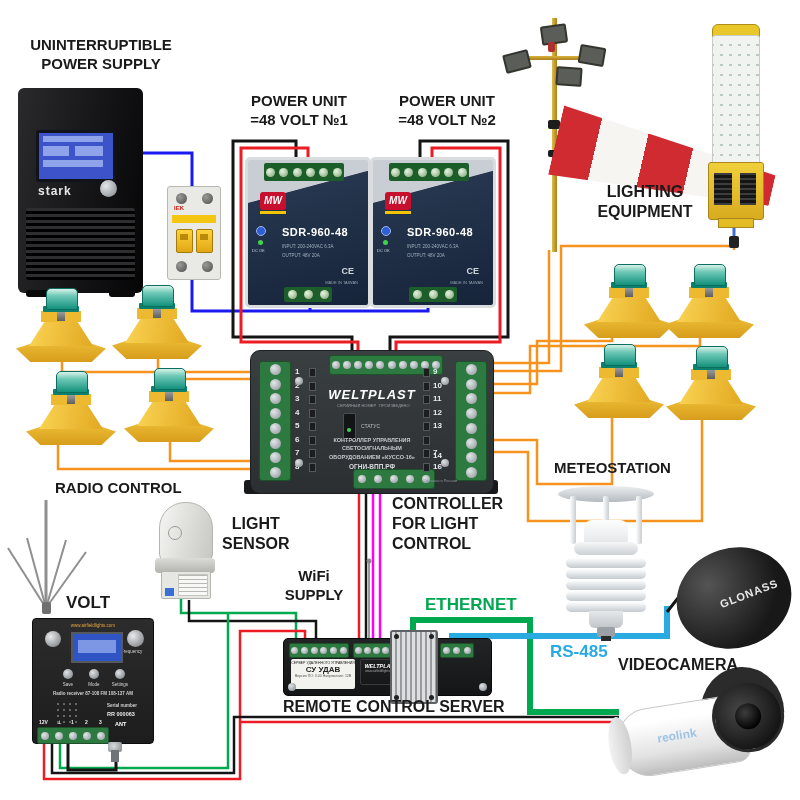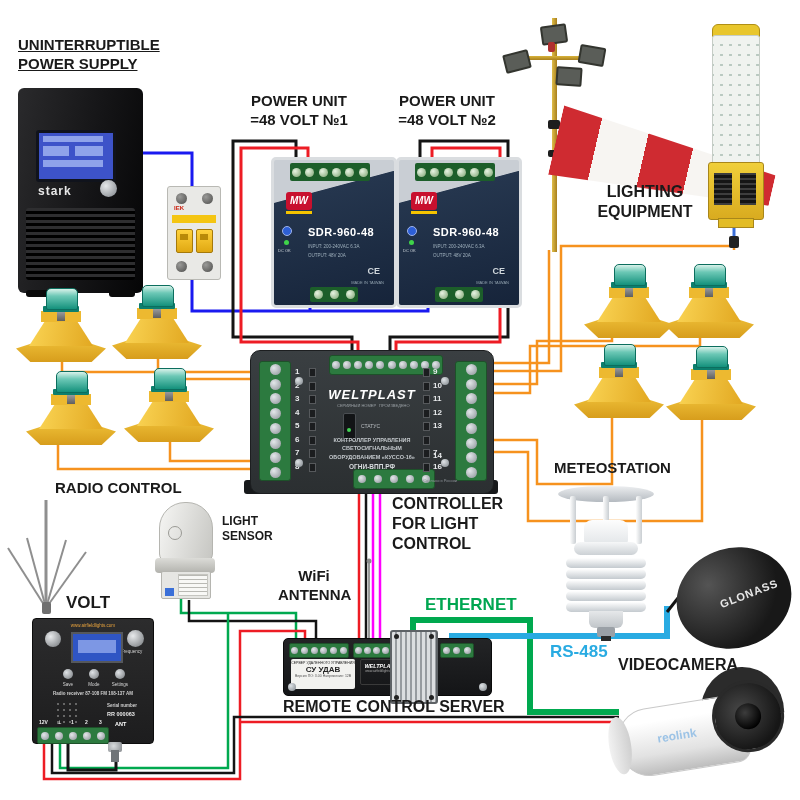--- a/index.html
+++ b/index.html
@@ -24,21 +24,21 @@
   .brk{left:167px;top:186px;width:52px;height:92px;background:#e9e9e6;border:1px solid #b9b9b4;border-radius:3px;}
   .brk .scrrow{position:absolute;left:0;width:100%;display:flex;justify-content:space-around;}
   .brk .bscr{width:11px;height:11px;border-radius:50%;background:radial-gradient(circle at 35% 35%,#9a9a98,#4c4c4a);}
   .brk .band{position:absolute;left:4px;top:28px;width:44px;height:8px;background:#f4c512;}
   .brk .iek{position:absolute;left:6px;top:18px;font-size:6px;font-weight:bold;color:#c21;}
   .brk .tog{position:absolute;top:42px;width:15px;height:22px;background:linear-gradient(#ffd23d,#e0a812);border:1px solid #a5790a;border-radius:2px;}
   .brk .tog i{position:absolute;left:3px;top:4px;width:8px;height:6px;background:#b98a08;display:block;}
 
   
   .pu{width:120px;height:145px;border:3px solid #dadde0;border-radius:5px;
-      background:linear-gradient(165deg,#c9ced4 0%,#c9ced4 24%,#25364e 24.5%,#16243a 100%);margin-left:26px;}
+      background:linear-gradient(165deg,#c9ced4 0%,#c9ced4 24%,#25364e 24.5%,#16243a 100%);}
   .pu .term{position:absolute;left:16px;top:3px;width:80px;height:18px;background:#1c5e2a;border-radius:2px;display:flex;align-items:center;justify-content:space-around;}
   .pu .term.b{left:36px;top:auto;bottom:3px;width:48px;height:15px;}
   .pu .tscr{width:9px;height:9px;border-radius:50%;background:radial-gradient(circle at 35% 35%,#e7f3e2,#7aa26f);}
   .pu .mw{position:absolute;left:12px;top:32px;width:26px;height:18px;background:#c8102e;border-radius:3px;color:#fff;font-weight:bold;font-style:italic;font-size:10px;text-align:center;line-height:18px;}
   .pu .mwu{position:absolute;left:12px;top:51px;width:26px;height:3px;background:#f5c400;}
   .pu .pot{position:absolute;left:8px;top:66px;width:8px;height:8px;border-radius:50%;background:#2d5fd6;border:1px solid #9fb3e8;}
   .pu .led{position:absolute;left:10px;top:80px;width:5px;height:5px;border-radius:50%;background:#3fd44a;}
   .pu .dcok{position:absolute;left:4px;top:88px;font-size:4px;color:#cfd6db;}
   .pu .model{position:absolute;left:34px;top:66px;color:#fff;font-weight:bold;font-size:11px;letter-spacing:.5px;}
   .pu .tin{position:absolute;left:34px;color:#9fb0bd;font-size:4.5px;white-space:nowrap;}
@@ -594,33 +594,33 @@
   <div class="cscr" style="left:4px;top:44px;"></div>
   <div class="cscr" style="left:195px;top:44px;"></div>
 </div>
 <div class="comp hsink">
   <i style="left:2px;top:2px;"></i>
     <i style="right:2px;top:2px;"></i>
     <i style="left:2px;bottom:2px;"></i>
     <i style="right:2px;bottom:2px;"></i>
 </div>
 
-<div class="lbl" style="left:18px;top:36px;width:166px;text-align:left;font-size:15px;text-decoration:underline;">UNINTERRUPTIBLE
+<div class="lbl" style="left:18px;top:36px;width:166px;text-align:center;font-size:15px;">UNINTERRUPTIBLE
 POWER SUPPLY</div>
 <div class="lbl" style="left:228px;top:92px;width:142px;text-align:center;font-size:15px;">POWER UNIT
 =48 VOLT №1</div>
 <div class="lbl" style="left:376px;top:92px;width:142px;text-align:center;font-size:15px;">POWER UNIT
 =48 VOLT №2</div>
 <div class="lbl" style="left:583px;top:182px;width:124px;text-align:center;font-size:16px;">LIGHTING
 EQUIPMENT</div>
 <div class="lbl" style="left:55px;top:479px;font-size:15px;white-space:nowrap;">RADIO CONTROL</div>
-<div class="lbl" style="left:222px;top:514px;font-size:12px;">LIGHT
+<div class="lbl" style="left:222px;top:514px;font-size:16px;text-align:center;">LIGHT
 SENSOR</div>
 <div class="lbl" style="left:278px;top:567px;width:72px;text-align:center;font-size:15px;">WiFi
-ANTENNA</div>
+SUPPLY</div>
 <div class="lbl" style="left:66px;top:592px;font-size:17px;">VOLT</div>
 <div class="lbl" style="left:392px;top:494px;font-size:16px;">CONTROLLER
 FOR LIGHT
 CONTROL</div>
 <div class="lbl green" style="left:425px;top:594px;font-size:17px;">ETHERNET</div>
 <div class="lbl cyan" style="left:550px;top:641px;font-size:17px;">RS-485</div>
 <div class="lbl" style="left:554px;top:459px;font-size:15px;white-space:nowrap;">METEOSTATION</div>
 <div class="lbl" style="left:618px;top:655px;font-size:16px;white-space:nowrap;">VIDEOCAMERA</div>
 <div class="lbl" style="left:283px;top:697px;width:207px;text-align:center;font-size:16px;white-space:nowrap;">REMOTE CONTROL SERVER</div>
 

